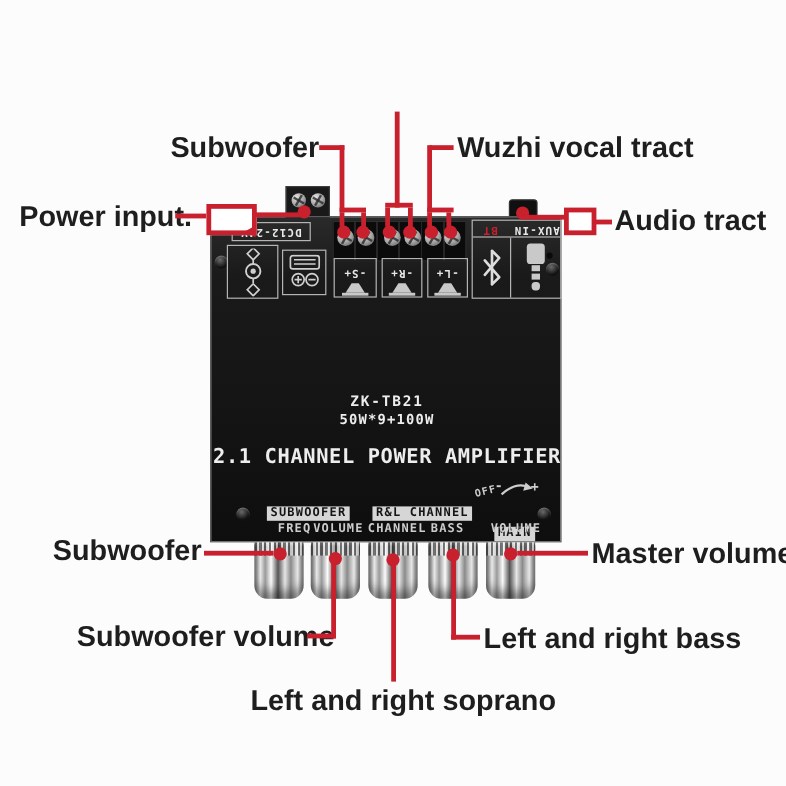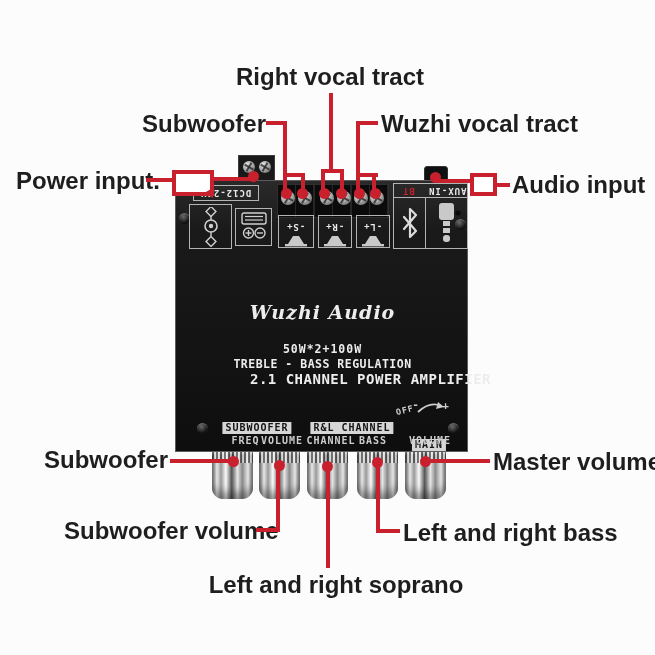--- a/index.html
+++ b/index.html
@@ -85,25 +85,24 @@
     position:absolute;left:424px;top:166px;width:24px;height:15px;
     background:#101010;border:1px solid #333;border-radius:3px 3px 0 0;box-sizing:border-box;
   }
   .icon-cell{position:absolute;display:flex;align-items:center;justify-content:center;}
 </style>
 </head>
 <body>
 
 <div id="stage">
 
-  <div class="ann center" style="left:330px;top:64px;">Right vocal tract</div>
   <div class="ann right" style="left:266px;top:111px;">Subwoofer</div>
   <div class="ann" style="left:381px;top:111px;">Wuzhi vocal tract</div>
   <div class="ann" style="left:16px;top:168px;">Power input.</div>
-  <div class="ann" style="left:512px;top:172px;">Audio input</div>
+  <div class="ann" style="left:512px;top:172px;">Audio tract</div>
 
   <div class="ann" style="left:42px;top:447px;text-align:center;width:128px;white-space:normal;line-height:25px;">
     <span>Subwoofer</span><br>
   </div>
   <div class="ann" style="left:64px;top:518px;">Subwoofer volume</div>
   <div class="ann" style="left:403px;top:520px;">Left and right bass</div>
   <div class="ann center" style="left:336px;top:572px;">Left and right soprano</div>
   <div class="ann" style="left:493px;top:449px;">Master volume</div>
 
   <div id="power-block">
@@ -191,24 +190,23 @@
         <svg width="30" height="44" viewBox="0 0 30 44">
           <rect x="7" y="2" width="15" height="17" rx="3" fill="#c9c9c9"></rect>
           <rect x="11" y="20" width="7" height="5" fill="#c9c9c9"></rect>
           <rect x="11" y="27" width="7" height="5" fill="#c9c9c9"></rect>
           <rect x="11" y="34" width="7" height="7" rx="3" fill="#c9c9c9"></rect>
           <circle cx="26" cy="12" r="2.6" fill="#0a0a0a"></circle>
         </svg>
       </div>
     </div>
 
-    <div class="brandwrap" style="top:120px;" id="brand-script">Wuzhi Audio</div>
-    <div class="brandwrap mono" style="top:161px;font-size:11.5px;letter-spacing:1px;">50W*2+100W</div>
-    <div class="brandwrap mono" style="top:176px;font-size:11.5px;letter-spacing:0.5px;">TREBLE - BASS REGULATION</div>
-    <div class="brandwrap mono" style="top:190px;font-size:14px;letter-spacing:0.5px;padding-left:48px;">2.1 CHANNEL POWER AMPLIFIER</div>
+    <div class="brandwrap mono" style="top:146px;font-size:12px;letter-spacing:1.5px;">ZK-TB21</div>
+    <div class="brandwrap mono" style="top:161px;font-size:11.5px;letter-spacing:1px;">50W*9+100W</div>
+    <div class="brandwrap mono" style="top:190px;font-size:17px;letter-spacing:0.5px;">2.1 CHANNEL POWER AMPLIFIER</div>
 
     <div class="sublbl" style="left:229px;top:224px;transform:translateX(-50%) rotate(-14deg);font-size:8.5px;">OFF</div>
     <div class="sublbl" style="left:240px;top:218px;font-size:11px;">-</div>
     <svg style="position:absolute;left:241px;top:219px;" width="28" height="15" viewBox="0 0 28 15">
       <path d="M1,12 Q13,1 24,6" stroke="#cdcdcd" stroke-width="1.8" fill="none"></path>
       <polygon points="21,2 27,7 19,9" fill="#cdcdcd"></polygon>
     </svg>
     <div class="sublbl" style="left:270px;top:219px;font-size:11px;">+</div>
 
     <div class="grpbox" style="left:81px;top:241px;">SUBWOOFER</div>

